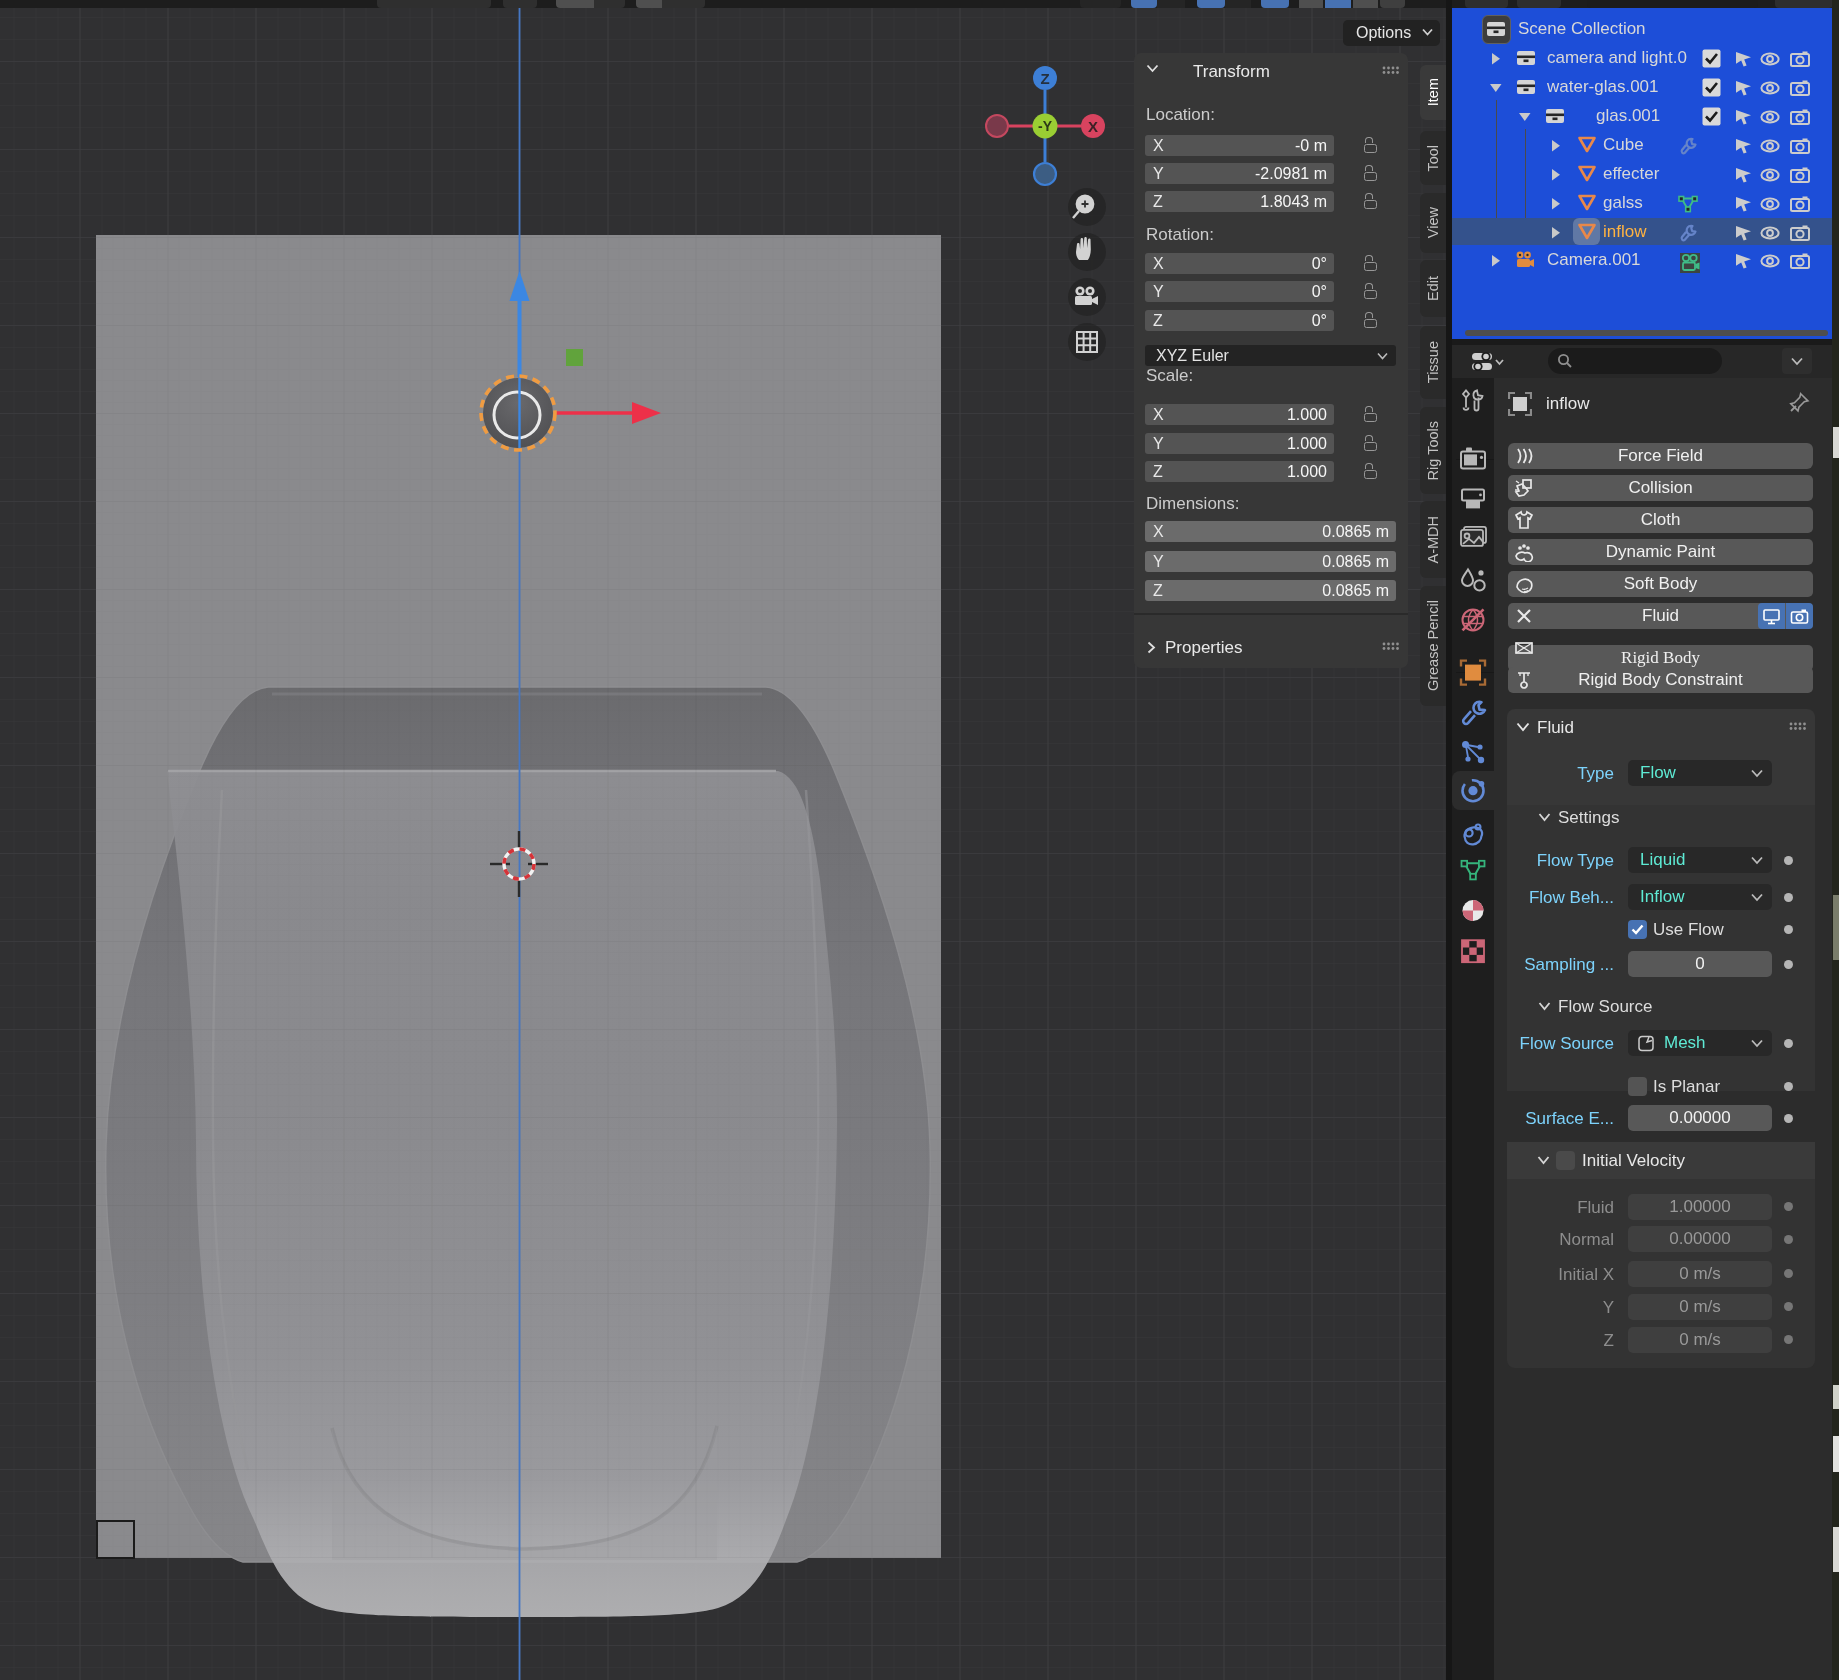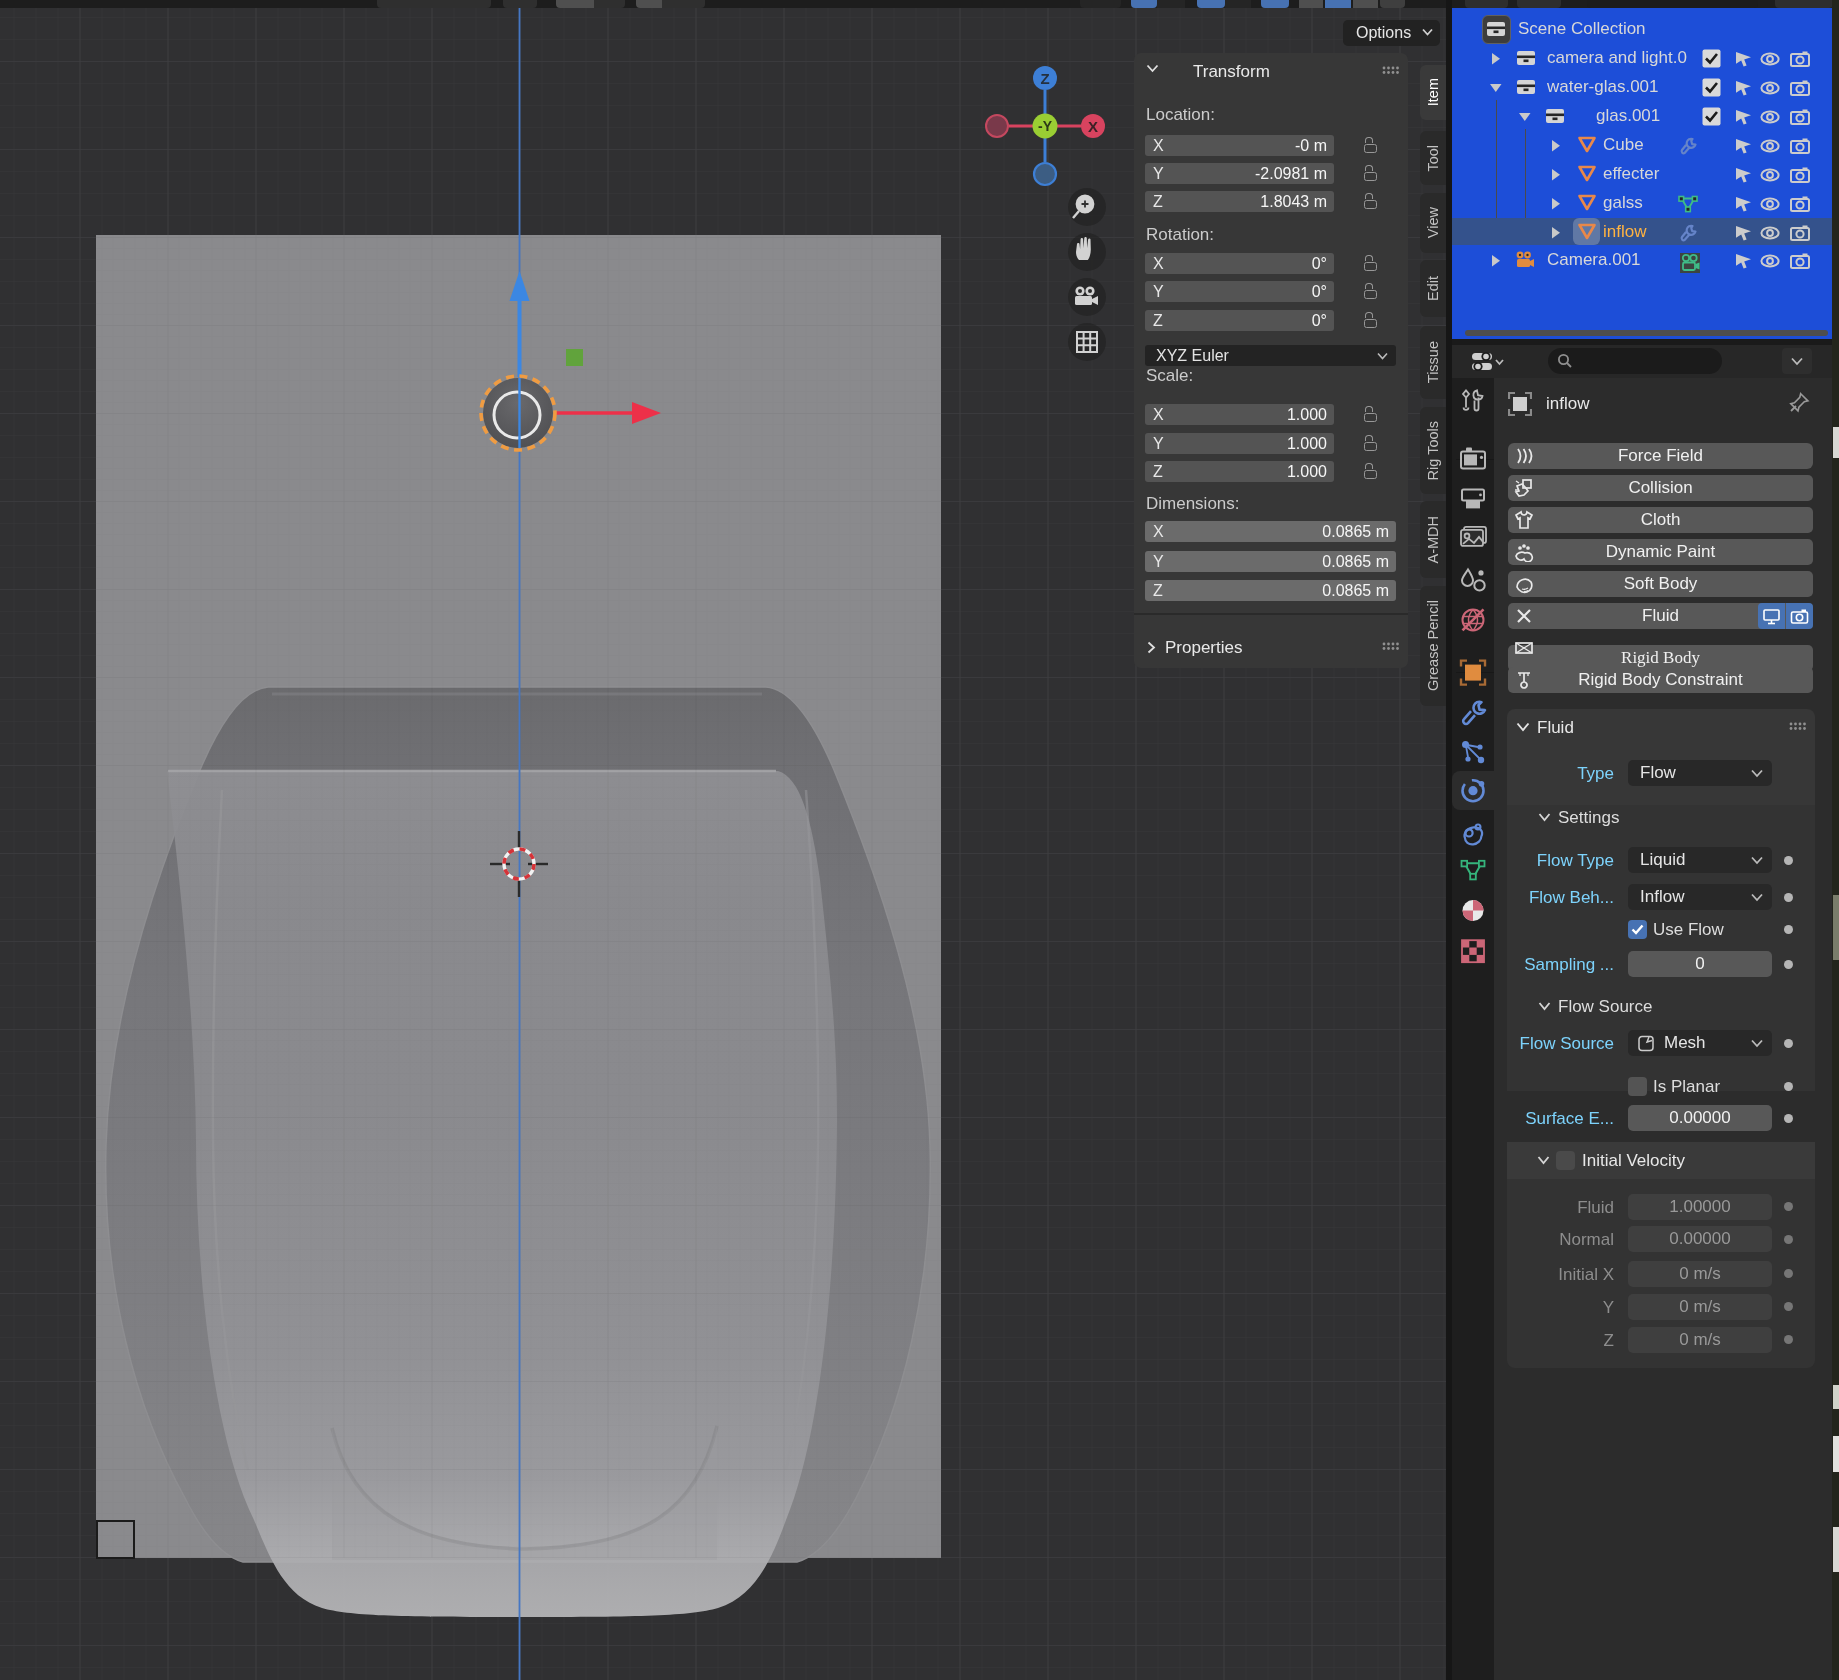--- a/index.html
+++ b/index.html
@@ -40,21 +40,21 @@
   .orow .otext{position:absolute;top:4px;font-size:17px;color:#d8d8d8;white-space:nowrap;}
   .selrow{background:#34528c;}
   
   #props{left:1452px;top:345px;width:380px;height:1335px;background:#2c2c2c;overflow:hidden;}
   #phead{position:absolute;left:0;top:0;width:380px;height:33px;background:#272727;}
   #ptabs{position:absolute;left:0;top:33px;width:42px;height:1302px;background:#1e1e1e;}
   .pbtn{position:absolute;left:56px;width:305px;height:26px;background:#585858;border-radius:5px;
         color:#f0f0f0;font-size:17px;text-align:center;line-height:26px;}
   .plabel{position:absolute;font-size:17px;color:#7dd3fc;text-align:right;}
   .pdrop{position:absolute;left:176px;width:144px;height:26px;background:#282828;border-radius:5px;
-         color:#e5e5e5;font-size:17px;line-height:26px;}
+         color:#5eead4;font-size:17px;line-height:26px;}
   .pval{position:absolute;left:176px;width:144px;height:26px;background:#585858;border-radius:5px;
         color:#f2f2f2;font-size:17px;line-height:26px;text-align:center;}
   .pval.dis{background:#3f3f3f;color:#999999;}
   .dot{position:absolute;left:332px;width:9px;height:9px;border-radius:50%;background:#b5b5b5;}
   .dot.dim{background:#767676;}
   .plabel.dis{color:#8d8d8d;}
   #vborder{left:1446px;top:0;width:6px;height:1680px;background:#161616;z-index:50;}
   
   #sliver{left:1832px;top:0;width:7px;height:1680px;background:#23251c;}
   .hdrtext{color:#e8e8e8;font-size:17px;}

